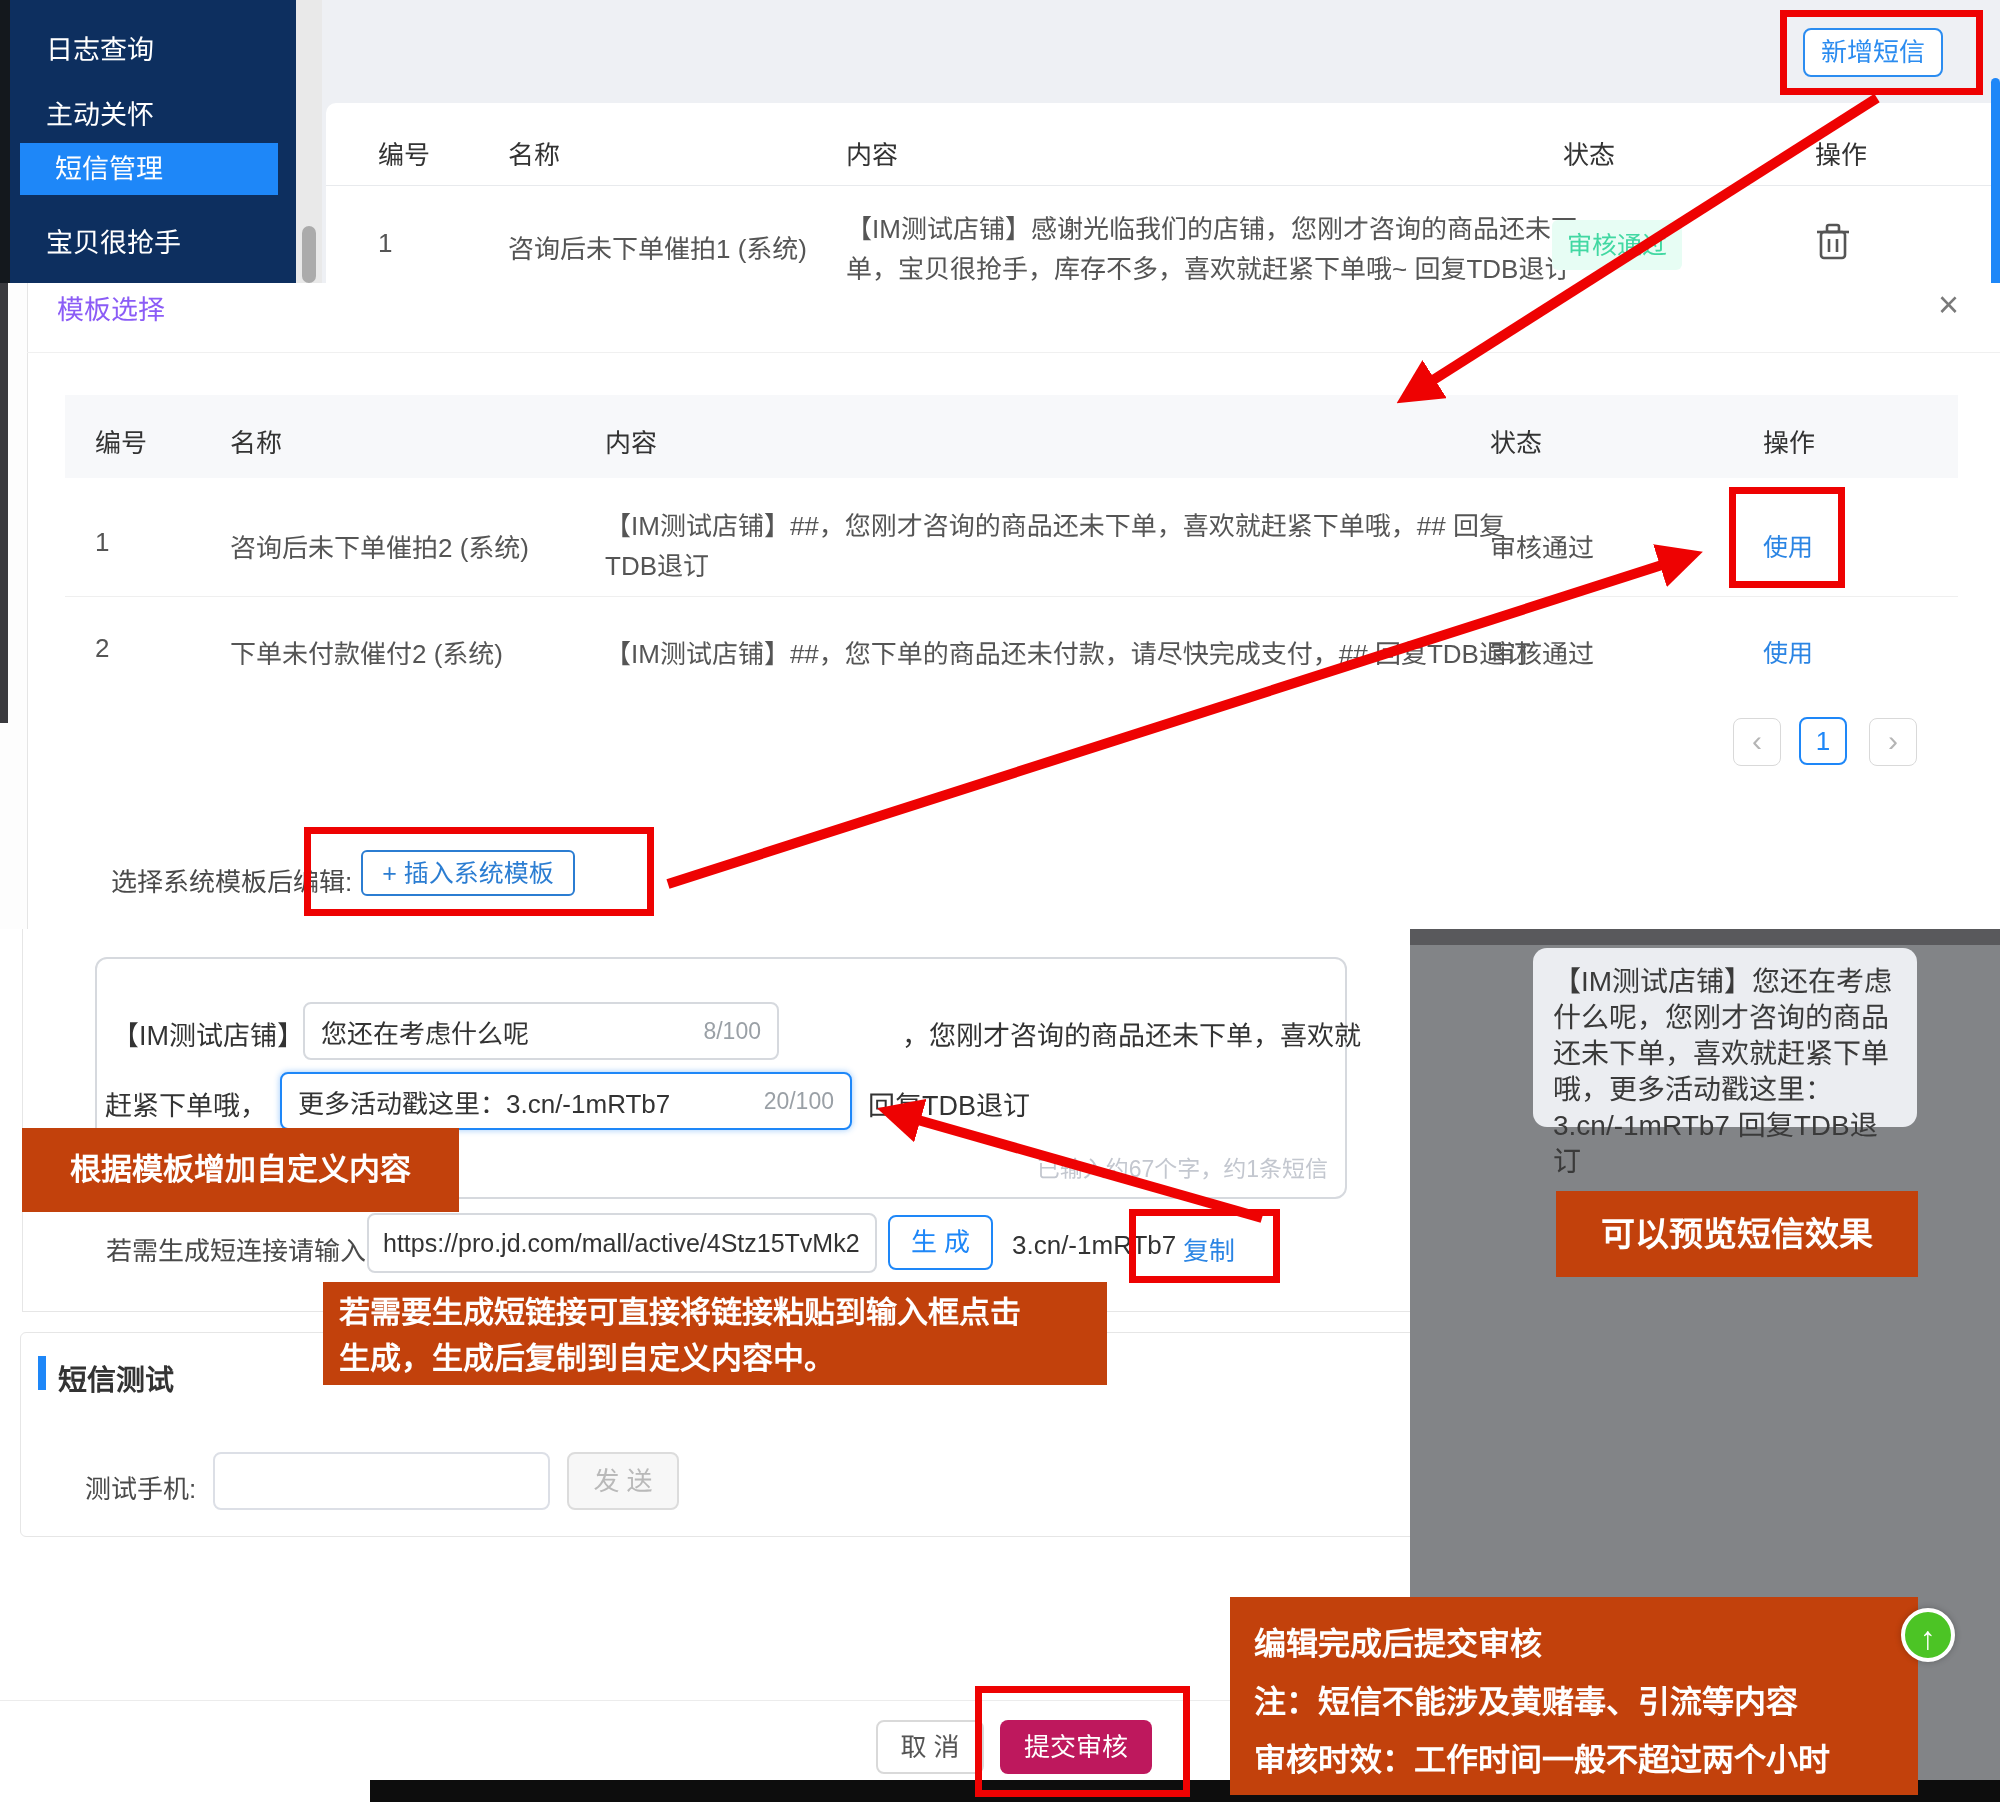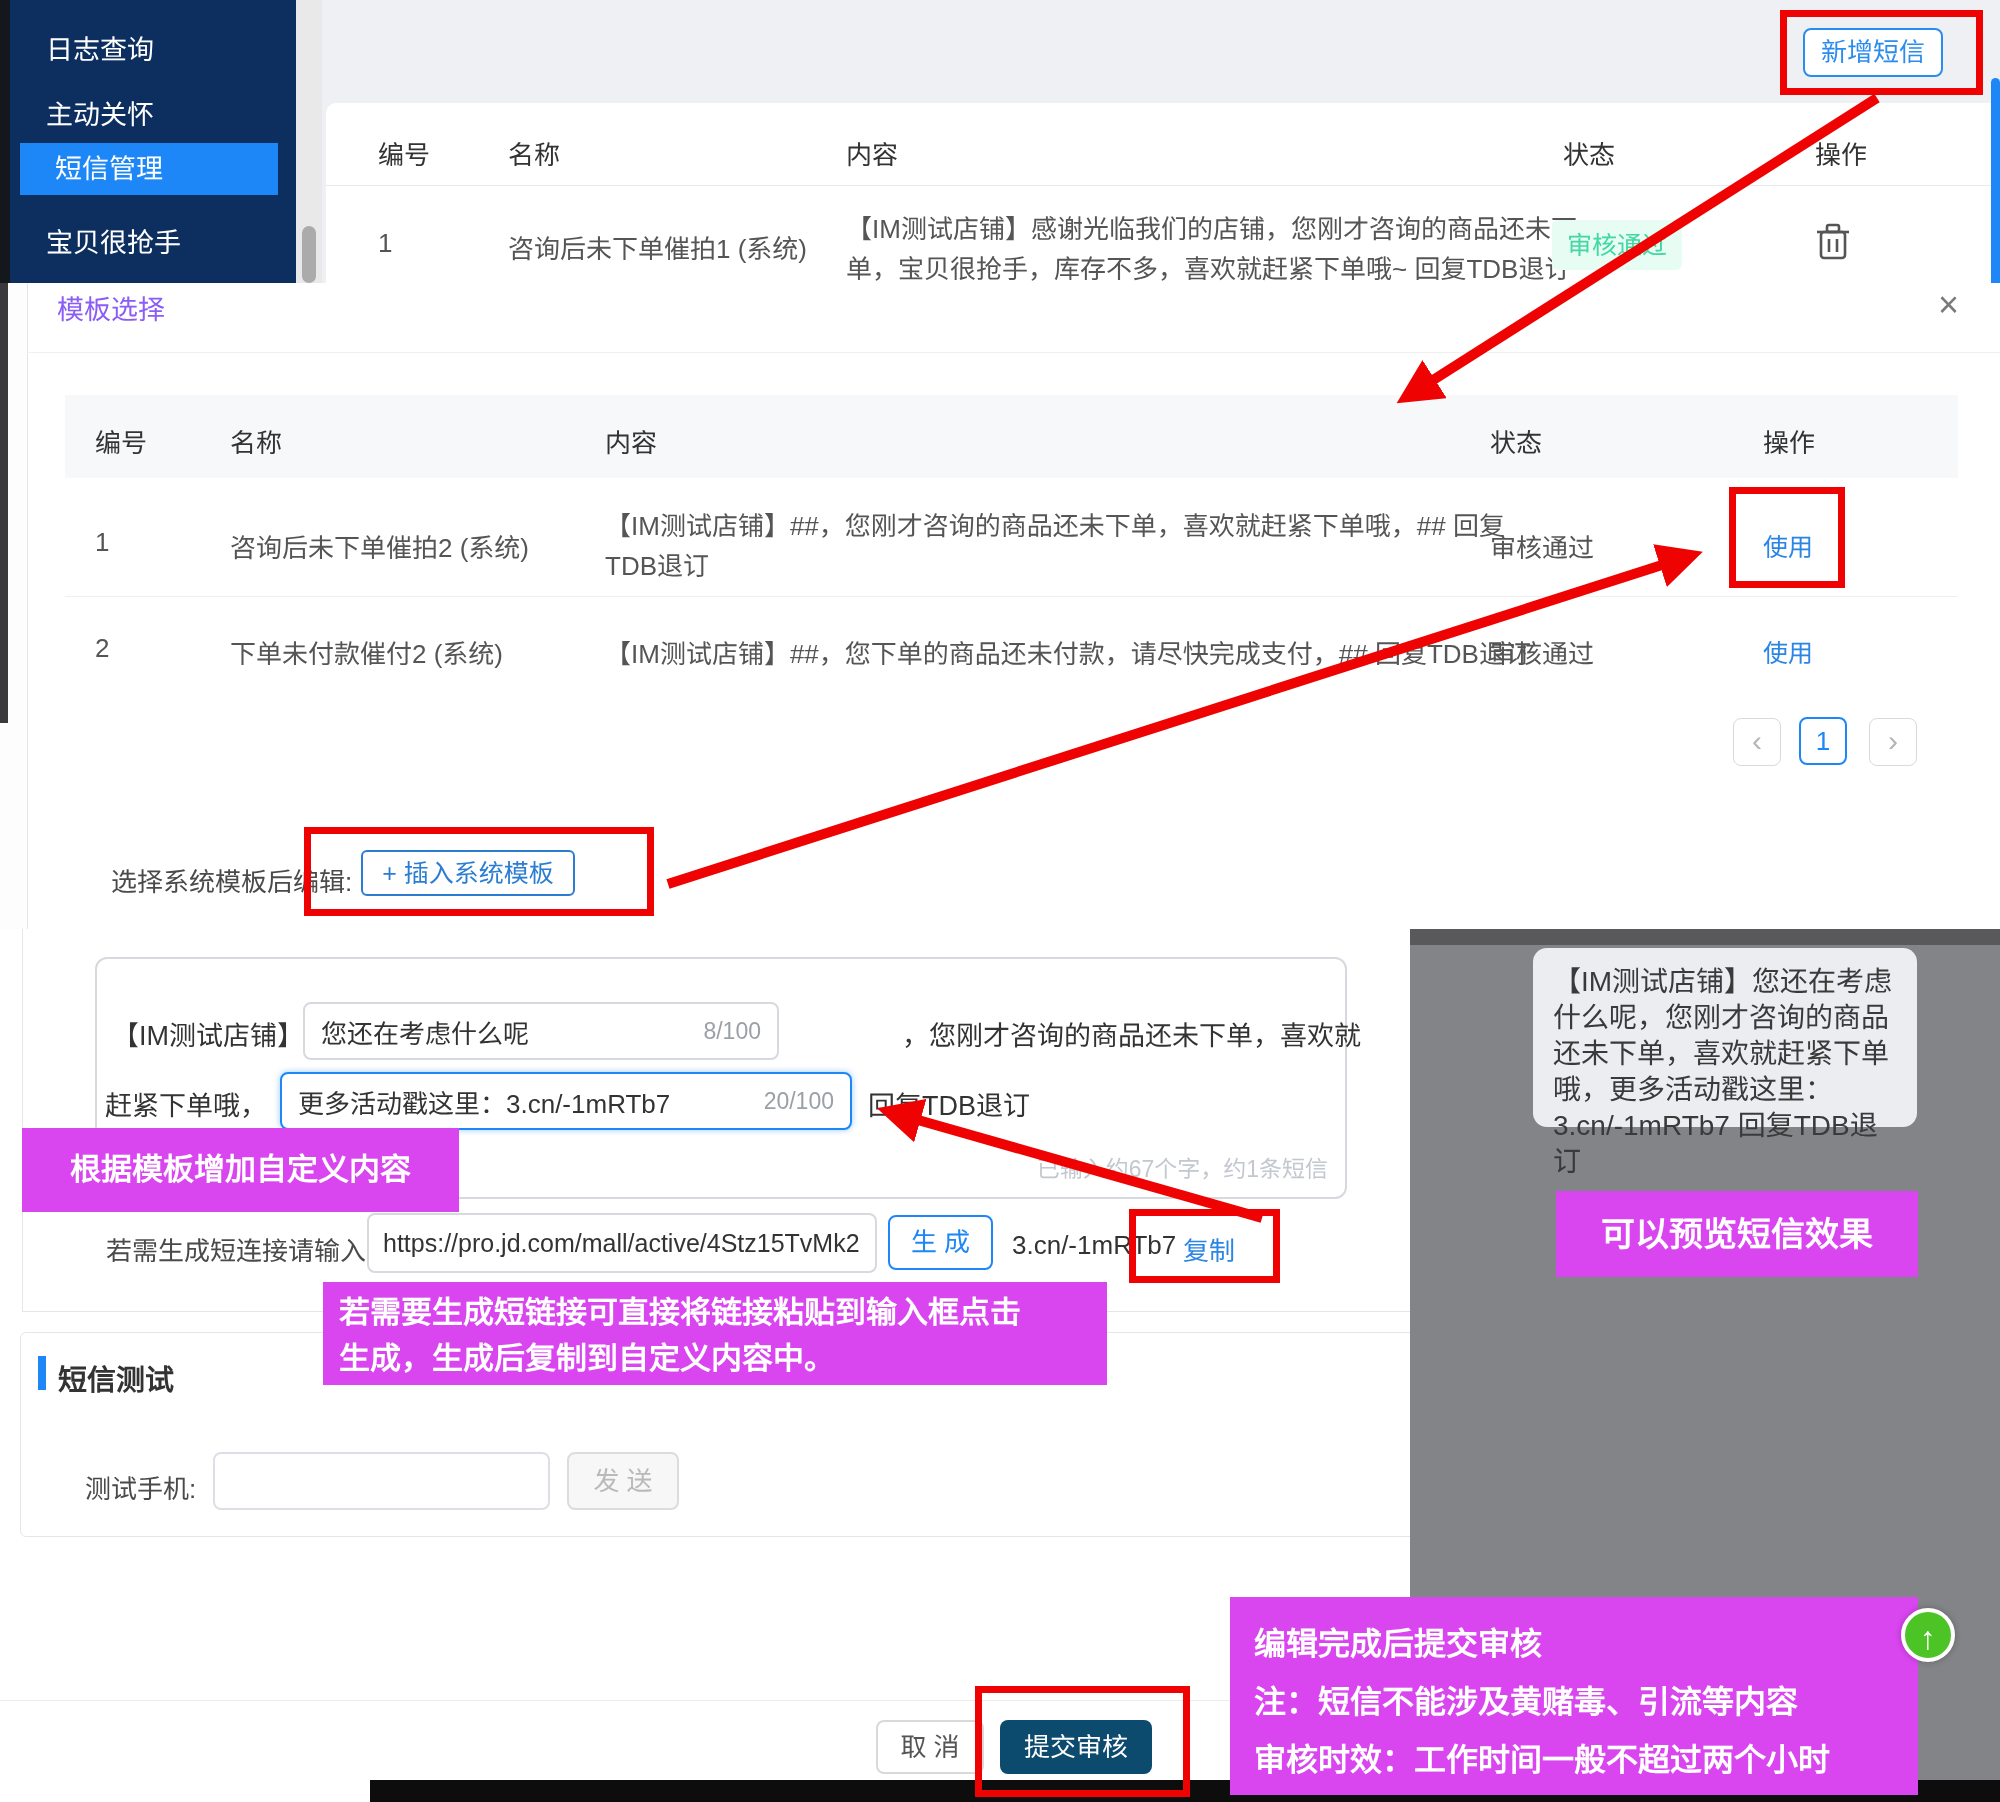--- a/index.html
+++ b/index.html
@@ -71,32 +71,32 @@
   .phone-label{left:85px;top:1468px;font-size:26px;color:#4a4a4a;}
   .phone-input{left:213px;top:1452px;width:337px;height:58px;border:2px solid #dcdfe6;border-radius:8px;
                box-sizing:border-box;font-size:25px;padding:0 12px;font-family:inherit;}
   .send-btn{left:567px;top:1452px;width:112px;height:58px;background:#f7f7f7;border:2px solid #dcdcdc;border-radius:8px;
             color:#b9b9b9;font-size:26px;text-align:center;line-height:54px;box-sizing:border-box;}
 
   
   .footer-line{left:0;top:1700px;width:2000px;height:1px;background:#ececec;}
   .cancel-btn{left:876px;top:1720px;width:108px;height:54px;background:#fff;border:2px solid #d9d9d9;border-radius:8px;
               color:#555;font-size:26px;text-align:center;line-height:50px;box-sizing:border-box;z-index:3;}
-  .submit-btn{left:1000px;top:1720px;width:152px;height:54px;background:#0c4a6e;border-radius:8px;
+  .submit-btn{left:1000px;top:1720px;width:152px;height:54px;background:#be185d;border-radius:8px;
               color:#fff;font-size:26px;text-align:center;line-height:54px;z-index:3;}
   .black-bar{left:370px;top:1780px;width:1630px;height:22px;background:#0d0d0d;z-index:2;}
 
   
   .gray-panel{left:1410px;top:929px;width:590px;height:873px;background:#828487;z-index:1;}
   .gray-strip{left:1410px;top:929px;width:590px;height:16px;background:#59595c;z-index:1;}
   .bubble{left:1533px;top:948px;width:384px;height:179px;background:#ebedf1;border-radius:14px;z-index:2;
           padding:16px 20px;box-sizing:border-box;font-size:28px;line-height:36px;color:#3a3a3a;}
 
   
-  .gnote{background:#d946ef;color:#fff;font-weight:bold;z-index:4;box-sizing:border-box;}
+  .gnote{background:#c2410c;color:#fff;font-weight:bold;z-index:4;box-sizing:border-box;}
   .gnote1{left:22px;top:1128px;width:437px;height:84px;font-size:31px;line-height:84px;text-align:center;}
   .gnote2{left:323px;top:1282px;width:784px;height:103px;font-size:31px;line-height:46px;padding:8px 16px;}
   .gnote3{left:1556px;top:1191px;width:362px;height:86px;font-size:34px;line-height:86px;text-align:center;}
   .gnote4{left:1230px;top:1597px;width:688px;height:198px;font-size:32px;line-height:58px;padding:18px 24px;}
 
   
   .redbox{border:7px solid #ee0202;box-sizing:border-box;z-index:6;background:transparent;}
   .arrows{left:0;top:0;width:2000px;height:1802px;z-index:7;pointer-events:none;}
 
   

